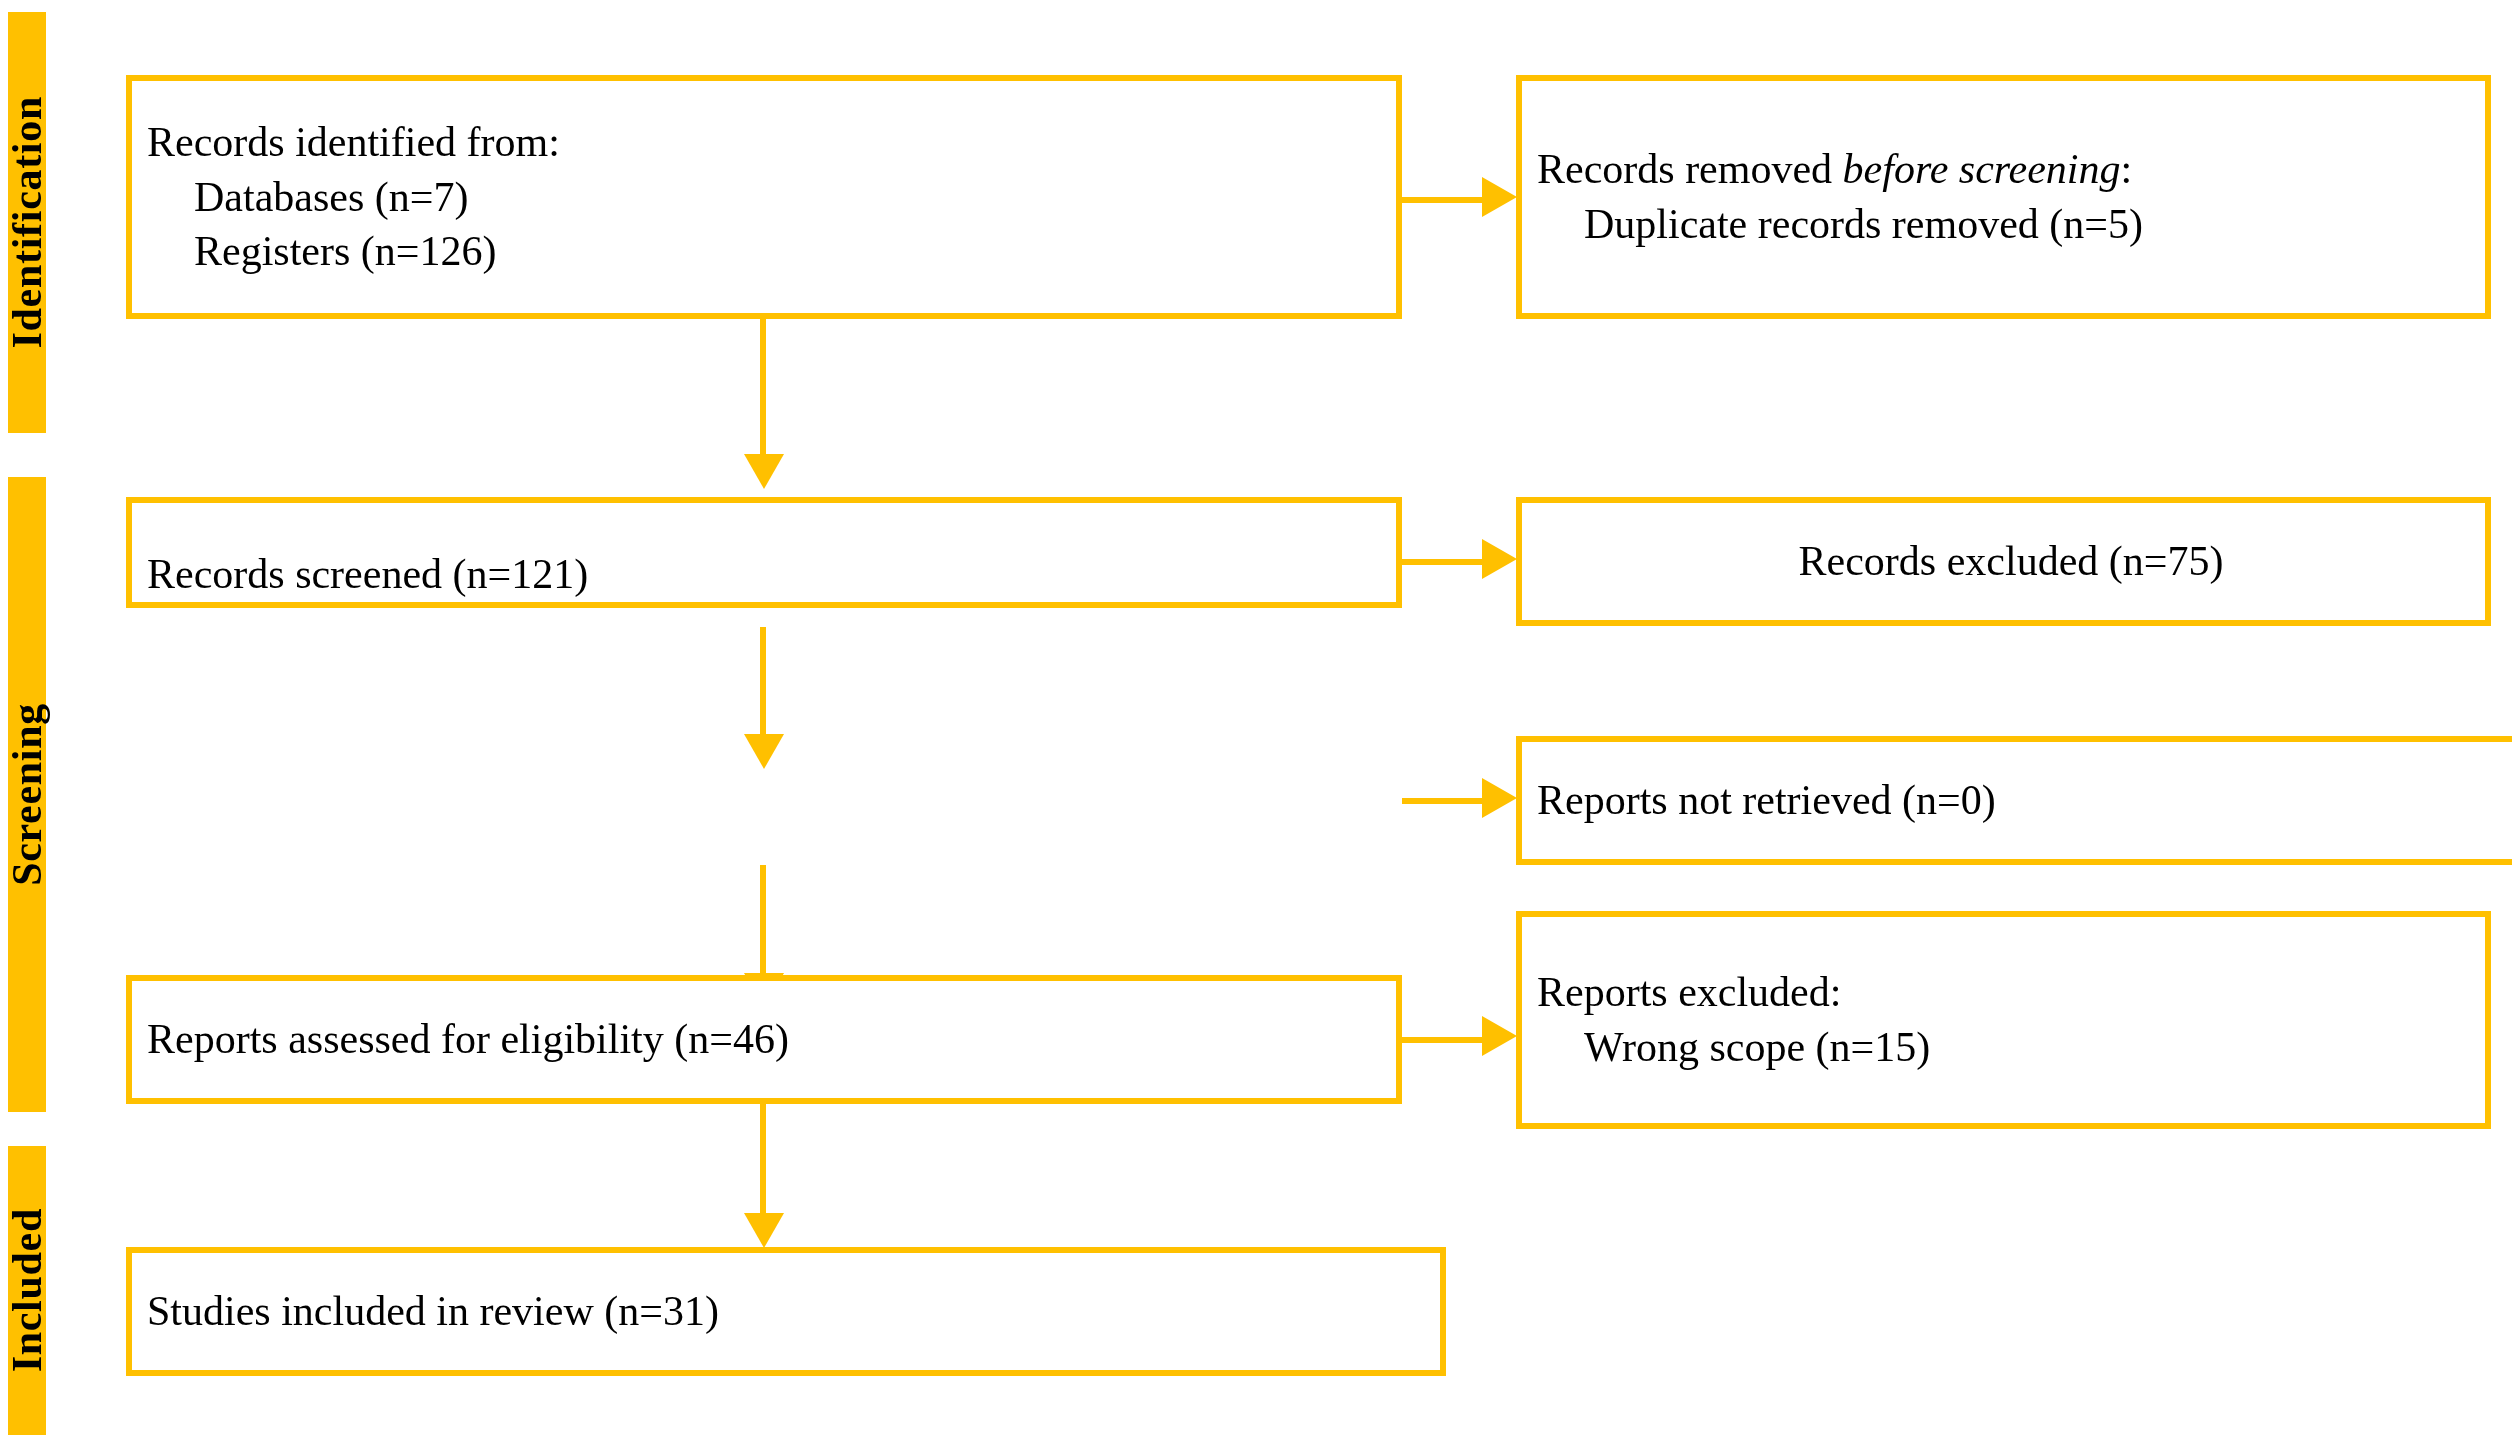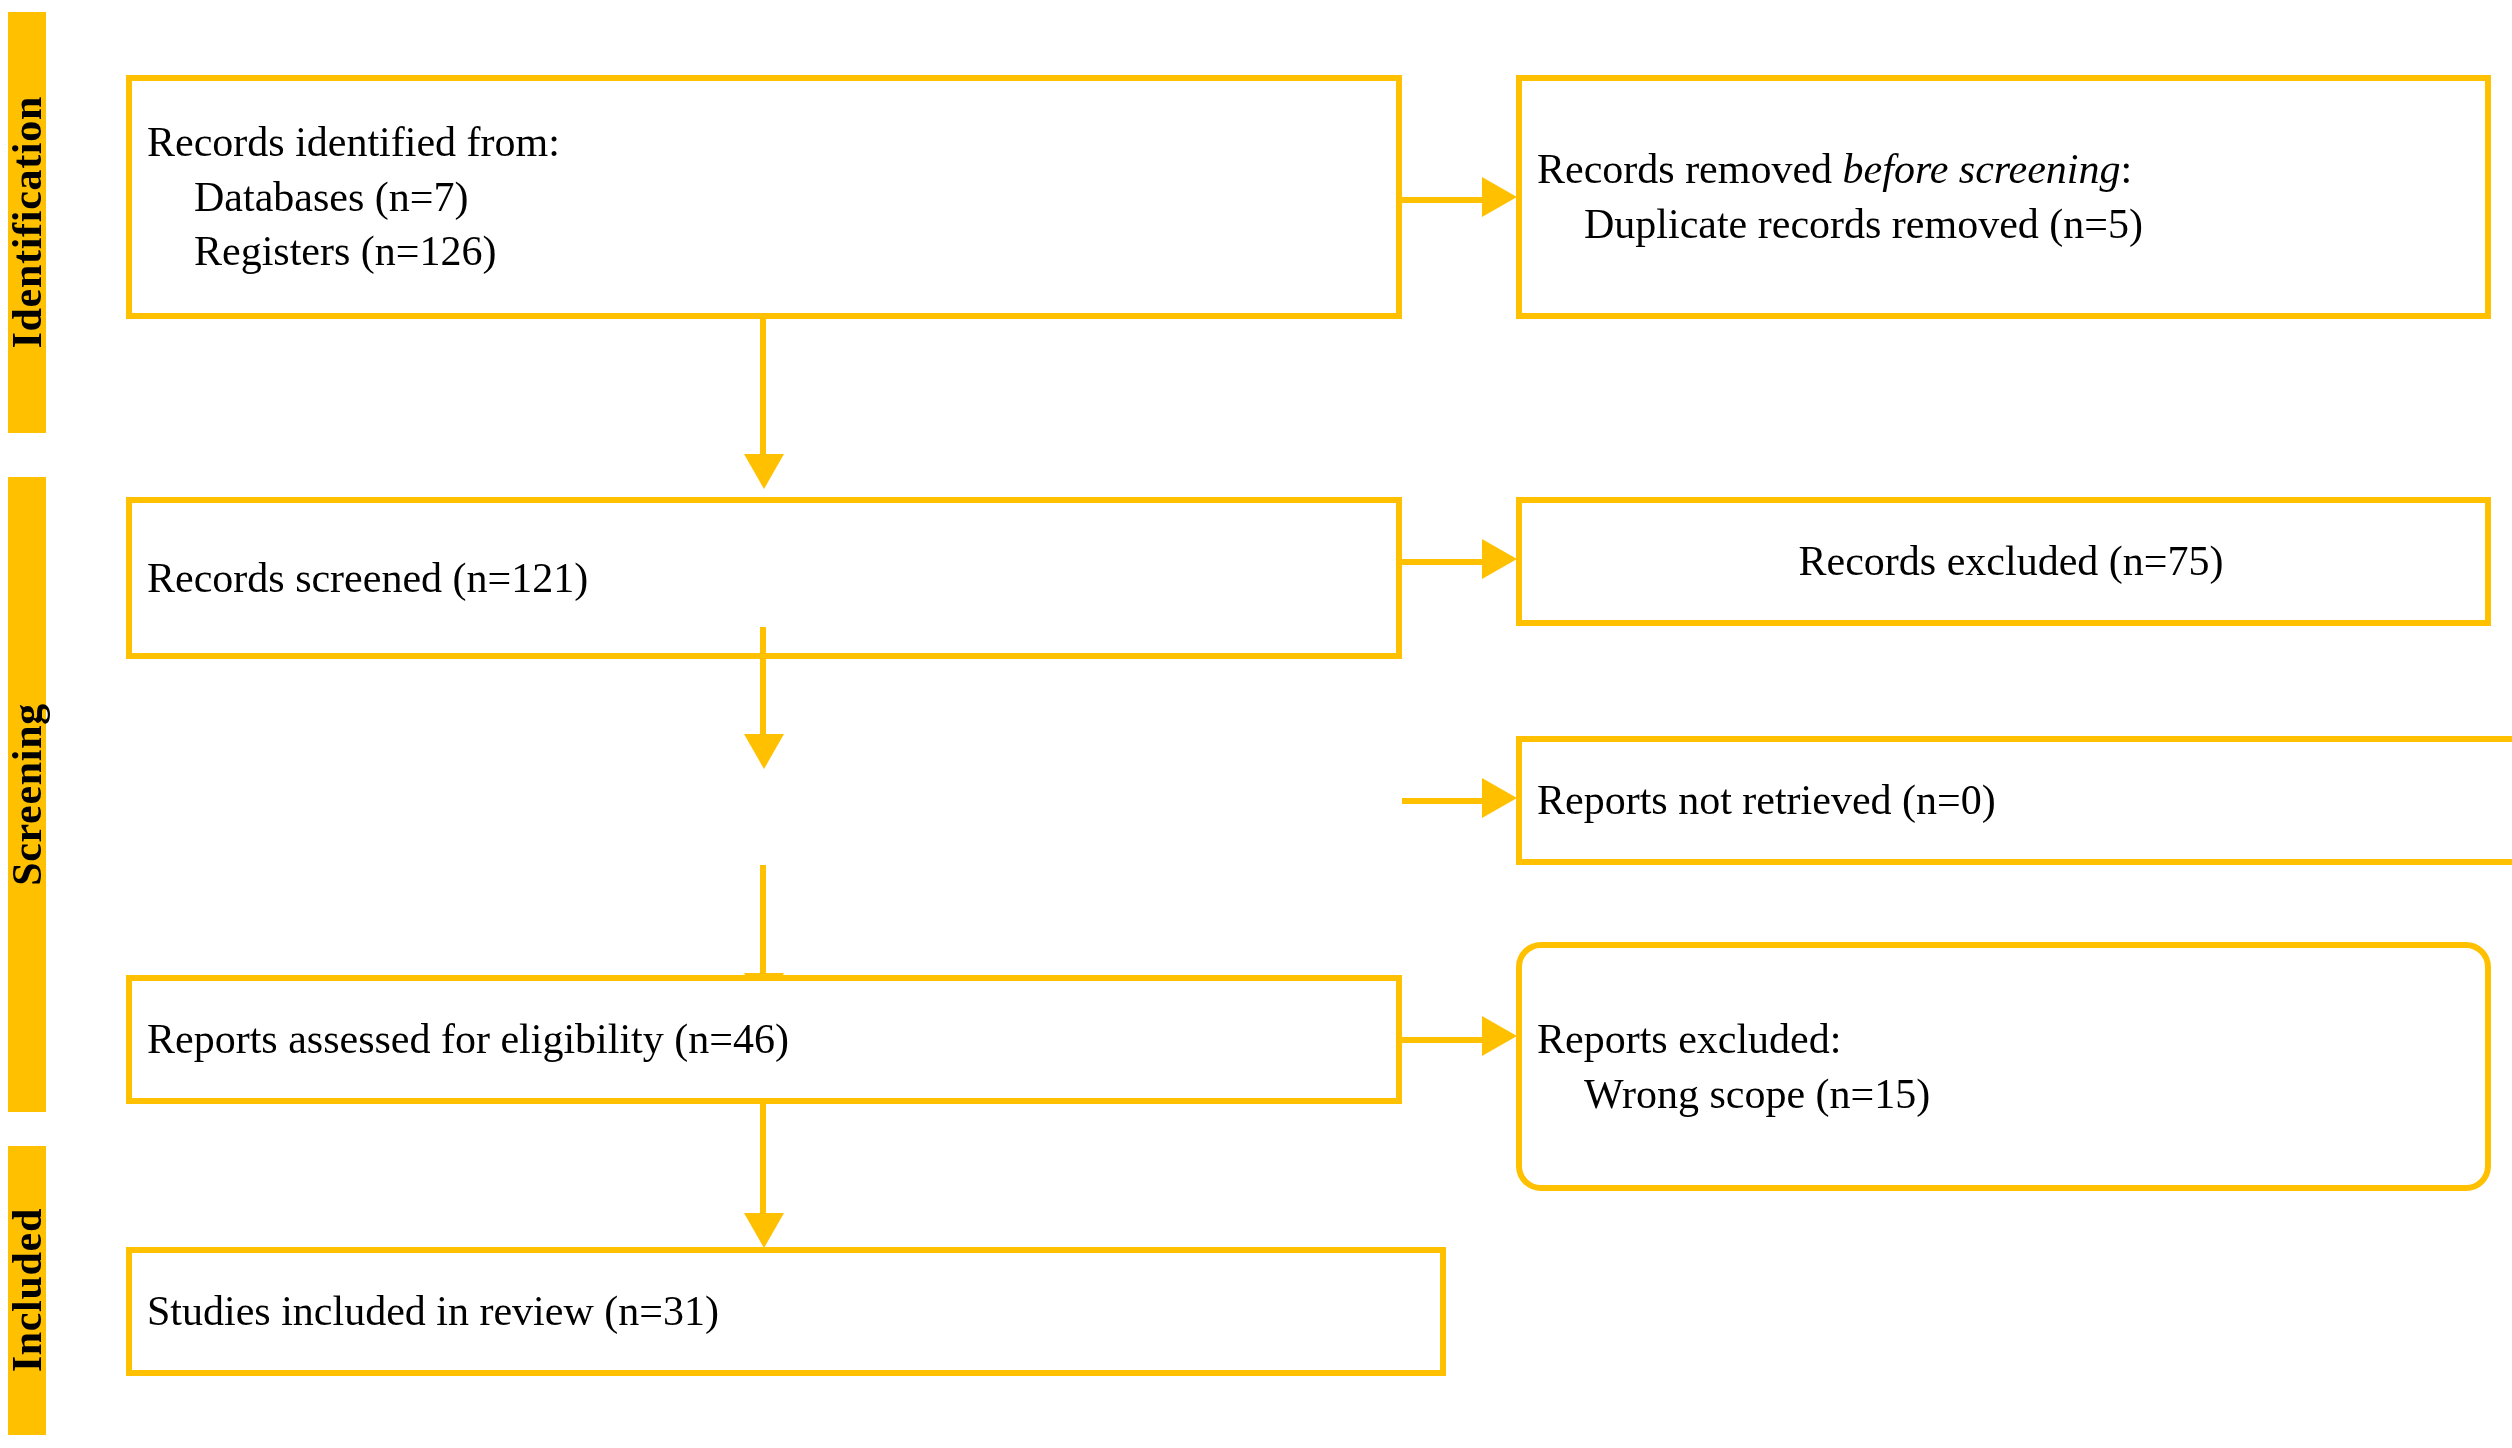--- a/index.html
+++ b/index.html
@@ -117,21 +117,21 @@
     <div class="box-line"><span>Records removed </span><i>before screening</i><span>:</span></div>
     <div class="box-line indent">Duplicate records removed (n=5)</div>
   </div>
 
   <div class="h-line" style="left:1402px; top:197px; width:87px;"></div>
   <div class="arrow-right" style="left:1482px; top:177px;"></div>
 
   <div class="v-line" style="left:760px; top:319px; height:141px;"></div>
   <div class="arrow-down" style="left:744px; top:454px;"></div>
 
-  <div class="flow-box" style="left:126px; top:497px; width:1276px; height:162px;">
+  <div class="flow-box" style="left:126px; top:497px; width:1276px; height:111px;justify-content:flex-end;">
     <div class="box-line">Records screened (n=121)</div>
   </div>
 
   <div class="flow-box" style="left:1516px; top:497px; width:975px; height:129px;text-align:center;">
     <div class="box-line">Records excluded (n=75)</div>
   </div>
 
   <div class="h-line" style="left:1402px; top:559px; width:87px;"></div>
   <div class="arrow-right" style="left:1482px; top:539px;"></div>
 
@@ -146,21 +146,21 @@
   <div class="h-line" style="left:1402px; top:798px; width:87px;"></div>
   <div class="arrow-right" style="left:1482px; top:778px;"></div>
 
   <div class="v-line" style="left:760px; top:865px; height:113px;"></div>
   <div class="arrow-down" style="left:744px; top:973px;"></div>
 
   <div class="flow-box" style="left:126px; top:975px; width:1276px; height:129px;">
     <div class="box-line">Reports assessed for eligibility (n=46)</div>
   </div>
 
-  <div class="flow-box" style="left:1516px; top:942px; width:975px; height:249px;border-radius:25px;">
+  <div class="flow-box" style="left:1516px; top:911px; width:975px; height:218px;">
     <div class="box-line">Reports excluded:</div>
     <div class="box-line indent">Wrong scope (n=15)</div>
   </div>
 
   <div class="h-line" style="left:1402px; top:1037px; width:87px;"></div>
   <div class="arrow-right" style="left:1482px; top:1016px;"></div>
 
   <div class="v-line" style="left:760px; top:1104px; height:114px;"></div>
   <div class="arrow-down" style="left:744px; top:1213px;"></div>
 

